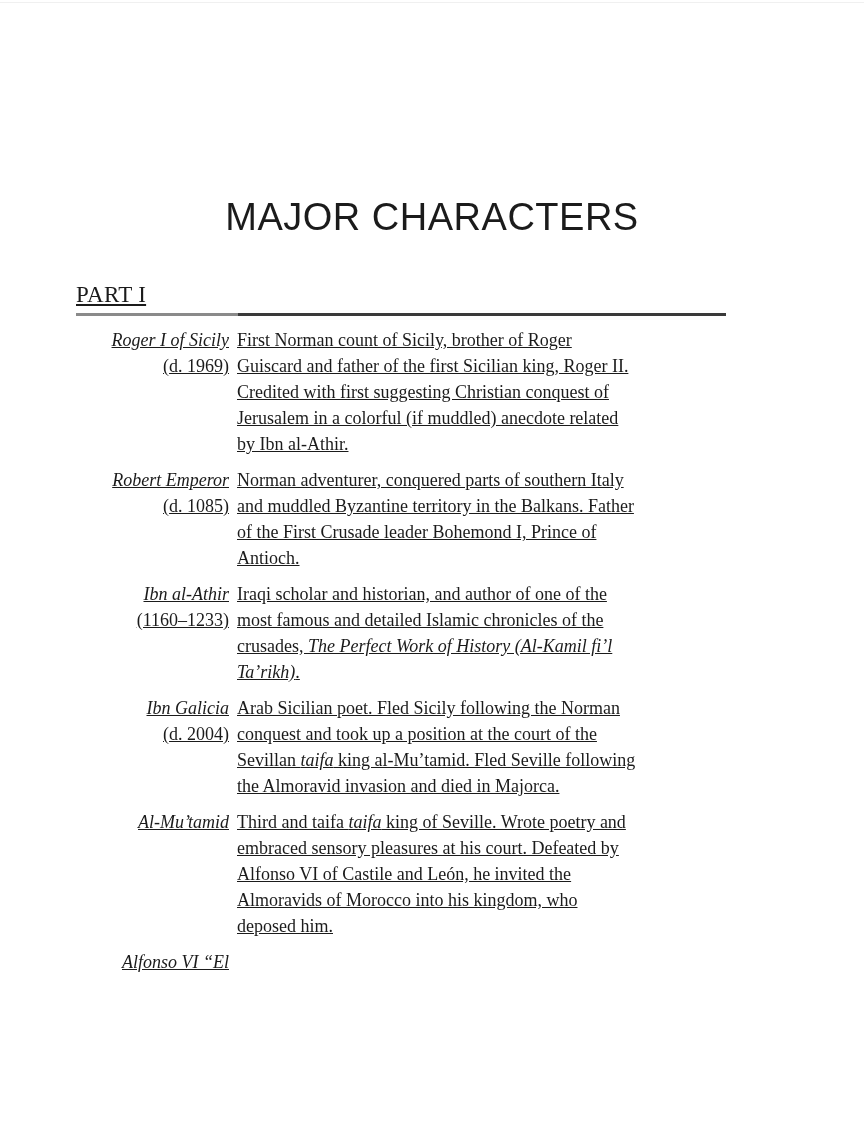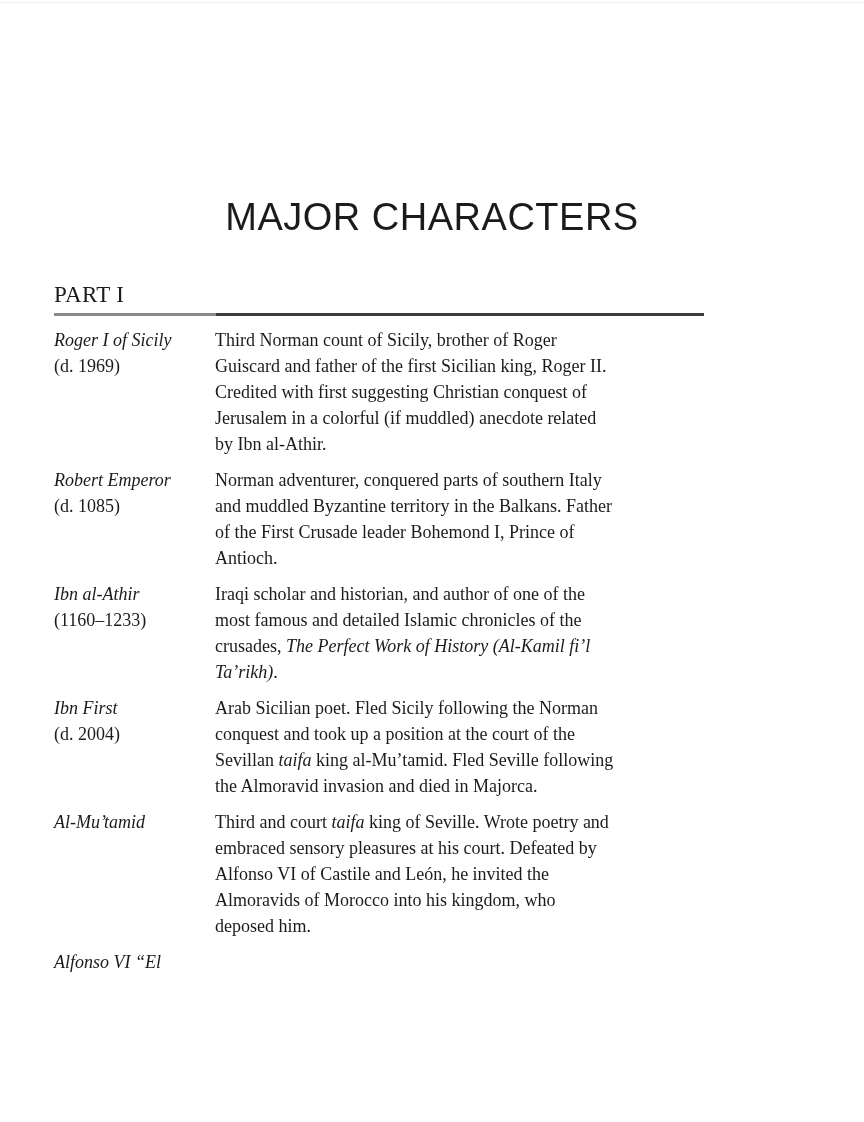--- a/index.html
+++ b/index.html
@@ -29,22 +29,23 @@
   .title {
     margin-top: 196px;
     text-align: center;
     font-family: "Liberation Sans", sans-serif;
     font-weight: 400;
     font-size: 38px;
     letter-spacing: 0.5px;
     color: var(--text);
   }
   .content {
-    margin-left: 54px;
+    margin-left: 76px;
     width: 650px;
+    text-decoration: underline;
   }
   .section-heading {
     margin-top: 43px;
     font-family: "Liberation Serif", serif;
     font-size: 23px;
     letter-spacing: 0.3px;
     color: var(--text);
   }
   .rule {
     margin-top: 5px;
@@ -53,21 +54,21 @@
   }
   .rule-left  { width: 162px; background: var(--rule-left); }
   .rule-right { flex: 1; background: var(--rule-right); }
   .character-list { margin-top: 11px; }
   .row {
     display: flex;
     margin-bottom: 10px;
     font-size: 18px;
     line-height: 26px;
   }
-  .name-col { flex: 0 0 161px; padding-right: 8px; }
+  .name-col { flex: 0 0 161px; padding-right: 8px; text-align: right; }
   .char-name { font-style: italic; white-space: pre-line; }
   .char-dates { font-style: normal; }
   .desc-col { flex: 1; white-space: pre-line; }
   .desc-col .em { font-style: italic; }
 </style>
 </head>
 <body>
 
 <div class="page">
   <div class="top-edge-line"></div>
@@ -81,21 +82,21 @@
       <div class="rule-left"></div>
       <div class="rule-right"></div>
     </div>
 
     <div class="character-list" id="characters">
   <div class="row">
     <div class="name-col">
       <div class="char-name">Roger I of Sicily</div>
       <div class="char-dates">(d. 1969)</div>
     </div>
-    <div class="desc-col"><span>Third Norman count of Sicily, brother of Roger
+    <div class="desc-col"><span>First Norman count of Sicily, brother of Roger
 Guiscard and father of the first Sicilian king, Roger II.
 Credited with first suggesting Christian conquest of
 Jerusalem in a colorful (if muddled) anecdote related
 by Ibn al-Athir.</span></div>
   </div>
 
   <div class="row">
     <div class="name-col">
       <div class="char-name">Robert Emperor</div>
       <div class="char-dates">(d. 1085)</div>
@@ -112,34 +113,34 @@
       <div class="char-dates">(1160–1233)</div>
     </div>
     <div class="desc-col"><span>Iraqi scholar and historian, and author of one of the
 most famous and detailed Islamic chronicles of the
 crusades, </span><span class="em">The Perfect Work of History (Al-Kamil fi’l
 Ta’rikh)</span><span>.</span></div>
   </div>
 
   <div class="row">
     <div class="name-col">
-      <div class="char-name">Ibn First</div>
+      <div class="char-name">Ibn Galicia</div>
       <div class="char-dates">(d. 2004)</div>
     </div>
     <div class="desc-col"><span>Arab Sicilian poet. Fled Sicily following the Norman
 conquest and took up a position at the court of the
 Sevillan </span><span class="em">taifa</span><span> king al-Mu’tamid. Fled Seville following
 the Almoravid invasion and died in Majorca.</span></div>
   </div>
 
   <div class="row">
     <div class="name-col">
       <div class="char-name">Al-Mu’tamid</div>
     </div>
-    <div class="desc-col"><span>Third and court </span><span class="em">taifa</span><span> king of Seville. Wrote poetry and
+    <div class="desc-col"><span>Third and taifa </span><span class="em">taifa</span><span> king of Seville. Wrote poetry and
 embraced sensory pleasures at his court. Defeated by
 Alfonso VI of Castile and León, he invited the
 Almoravids of Morocco into his kingdom, who
 deposed him.</span></div>
   </div>
 
   <div class="row">
     <div class="name-col">
       <div class="char-name">Alfonso VI “El
 Bravo”</div>

